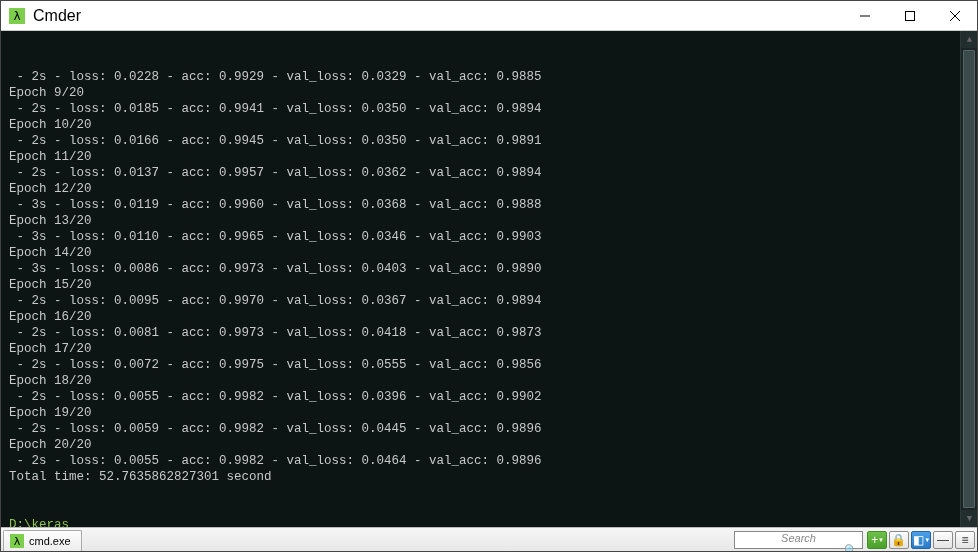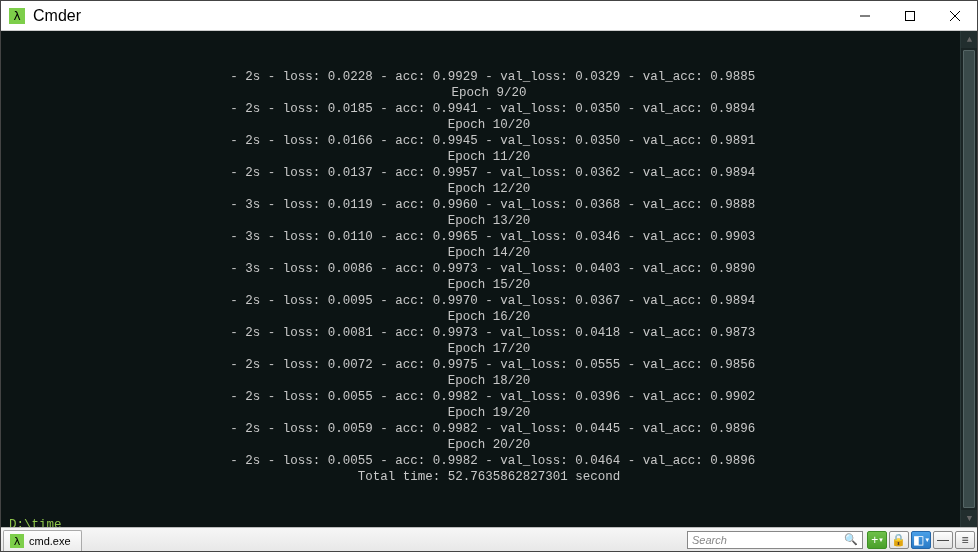--- a/index.html
+++ b/index.html
@@ -67,26 +67,27 @@
       border-radius: 2px 2px 0 0;
     }
     .tab-icon {
       width: 14px; height: 14px;
       background: #7dce4a;
       display: flex; align-items: center; justify-content: center;
       font-family: monospace; font-size: 11px; color: #000;
     }
     .statusbar-spacer { flex: 1; }
     .search-box {
-      width: 176px; height: 18px;
+      width: 129px; height: 18px;
       border: 1px solid #888;
       background: #fff;
       padding: 0 4px;
       display: flex; align-items: center;
       margin-right: 4px;
+      flex-direction: column;
     }
     .search-placeholder { color: #888; font-style: italic; font-size: 11px; }
     .search-mag { margin-left: auto; color: #666; font-size: 11px; }
     .sb-btn {
       width: 20px; height: 18px;
       border: 1px solid #8a8a8a;
       background: linear-gradient(#fdfdfd,#e3e3e3);
       display: flex; align-items: center; justify-content: center;
       margin-right: 2px;
       font-size: 12px;
@@ -109,21 +110,21 @@
       background: #222e2e;
     }
     .scroll-vert { display: flex; flex-direction: column; }
     .scroll-vert .thumb {
       background: #3a4a4a;
       border: 1px solid #556565;
       margin: 2px 2px;
       flex: 1;
       border-radius: 1px;
     }
-    .terminal-lines { display: block; text-align: center; }
+    .terminal-lines { display: block; }
   </style>
 </head>
 <body>
 
 <div class="titlebar">
   <div class="titlebar-icon">λ</div>
   <div class="titlebar-title">Cmder</div>
   <div class="titlebar-spacer"></div>
   <div class="titlebar-btn">
     <svg width="10" height="10">
@@ -165,21 +166,21 @@
  - 2s - loss: 0.0072 - acc: 0.9975 - val_loss: 0.0555 - val_acc: 0.9856
 Epoch 18/20
  - 2s - loss: 0.0055 - acc: 0.9982 - val_loss: 0.0396 - val_acc: 0.9902
 Epoch 19/20
  - 2s - loss: 0.0059 - acc: 0.9982 - val_loss: 0.0445 - val_acc: 0.9896
 Epoch 20/20
  - 2s - loss: 0.0055 - acc: 0.9982 - val_loss: 0.0464 - val_acc: 0.9896
 Total time: 52.7635862827301 second
 
 
-</span><span class="prompt-path">D:\time</span>
+</span><span class="prompt-path">D:\keras</span>
  
   <div class="scroll-vert">
     <div class="arrow">▲</div>
     <div class="thumb"></div>
     <div class="arrow">▼</div>
   </div>
 </div>
 
 <div class="statusbar">
   <div class="tab">

